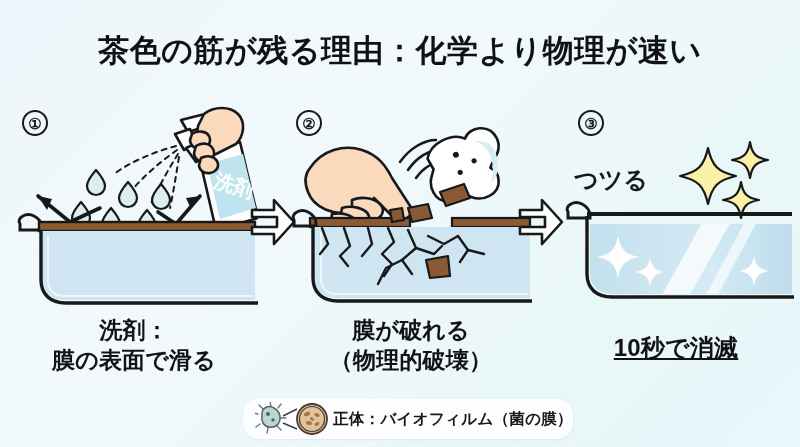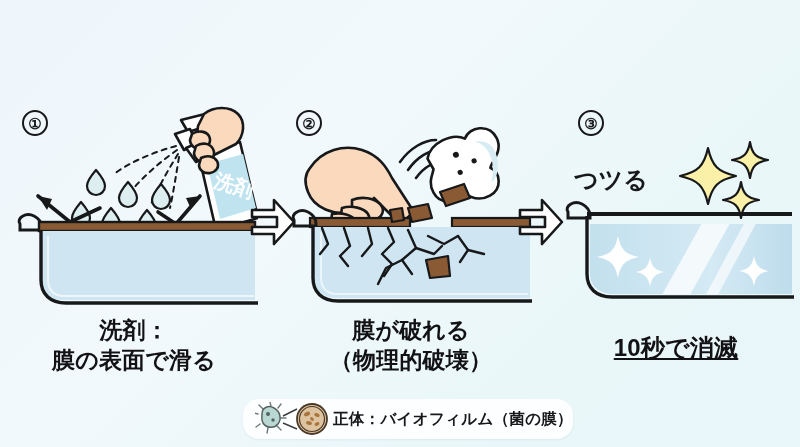--- a/index.html
+++ b/index.html
@@ -69,20 +69,21 @@
   .footer-text {
     font-size:15.5px; font-weight:bold; color:#17181a;
     letter-spacing:0.3px; white-space:nowrap; margin-left:2px;
   }
 </style>
 </head>
 <body>
 
 <div class="stage">
 
+  <div class="title">茶色の筋が残る理由：化学より物理が速い</div>
 
   <div class="panel" id="panel1">
     <div class="step-badge">①</div>
     <div class="panel-art">
       <svg viewBox="0 0 250 216" xmlns="http://www.w3.org/2000/svg">
 
         <g stroke="#17181a" stroke-width="2" fill="none" stroke-dasharray="5 5" stroke-linecap="round">
           <path d="M168,42 C146,48 122,58 106,70"></path>
           <path d="M169,46 C152,58 136,72 124,86"></path>
           <path d="M170,50 C160,66 150,84 143,100"></path>

